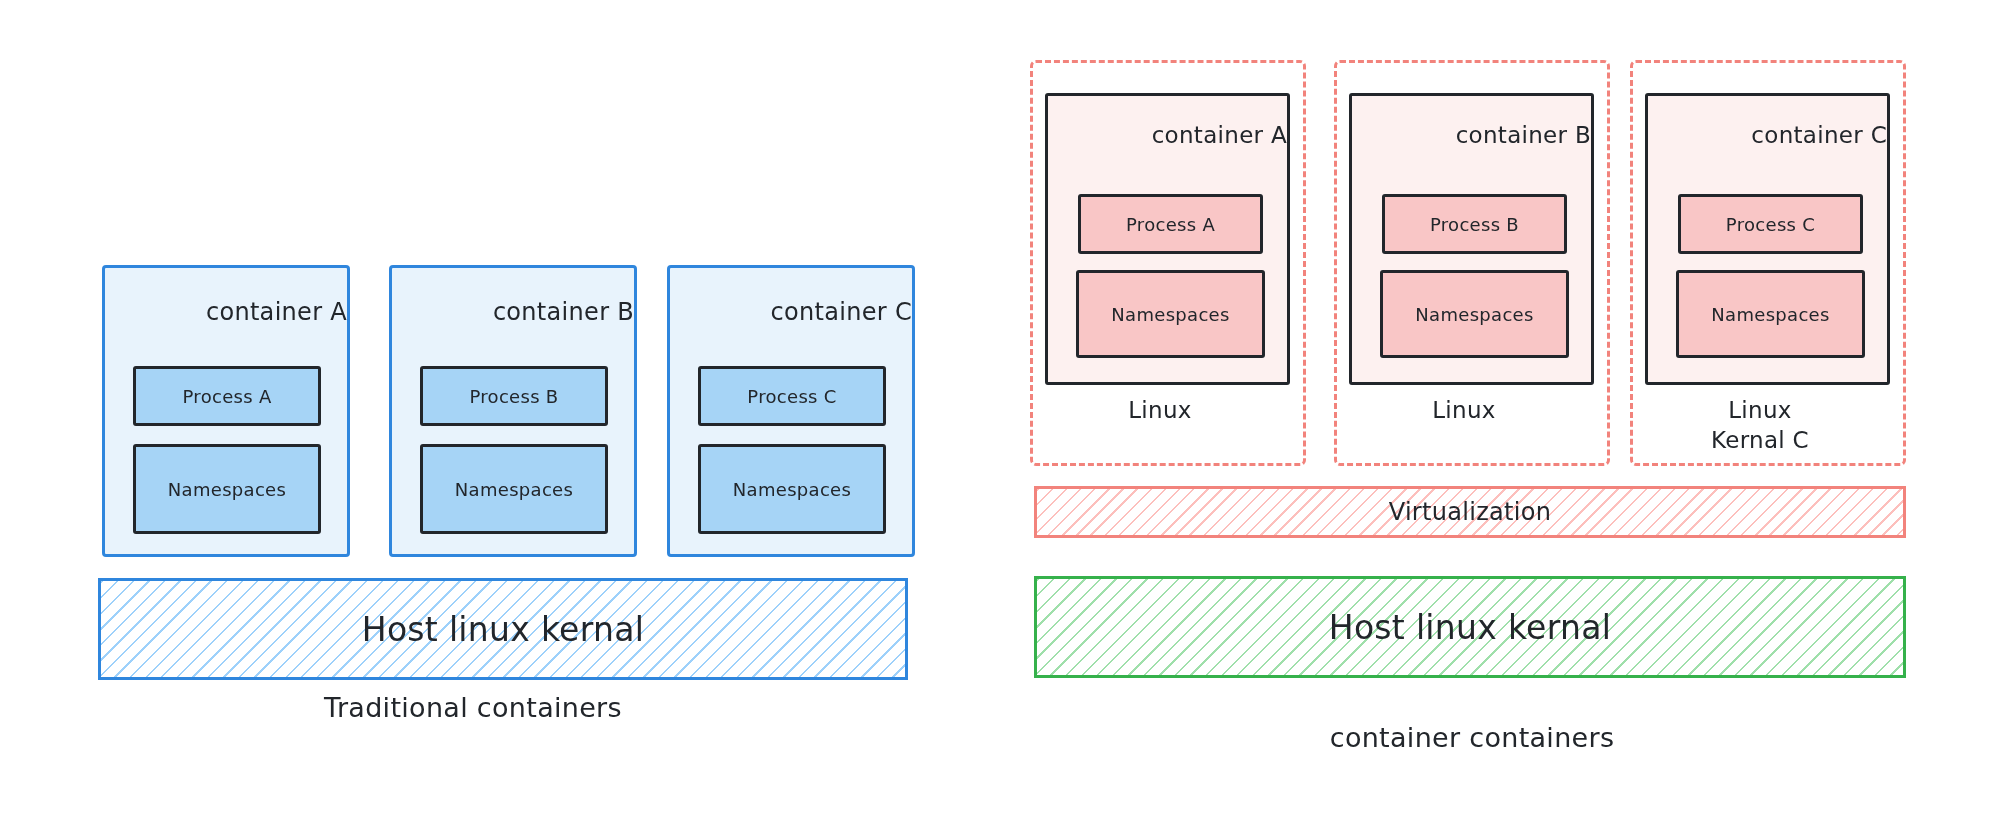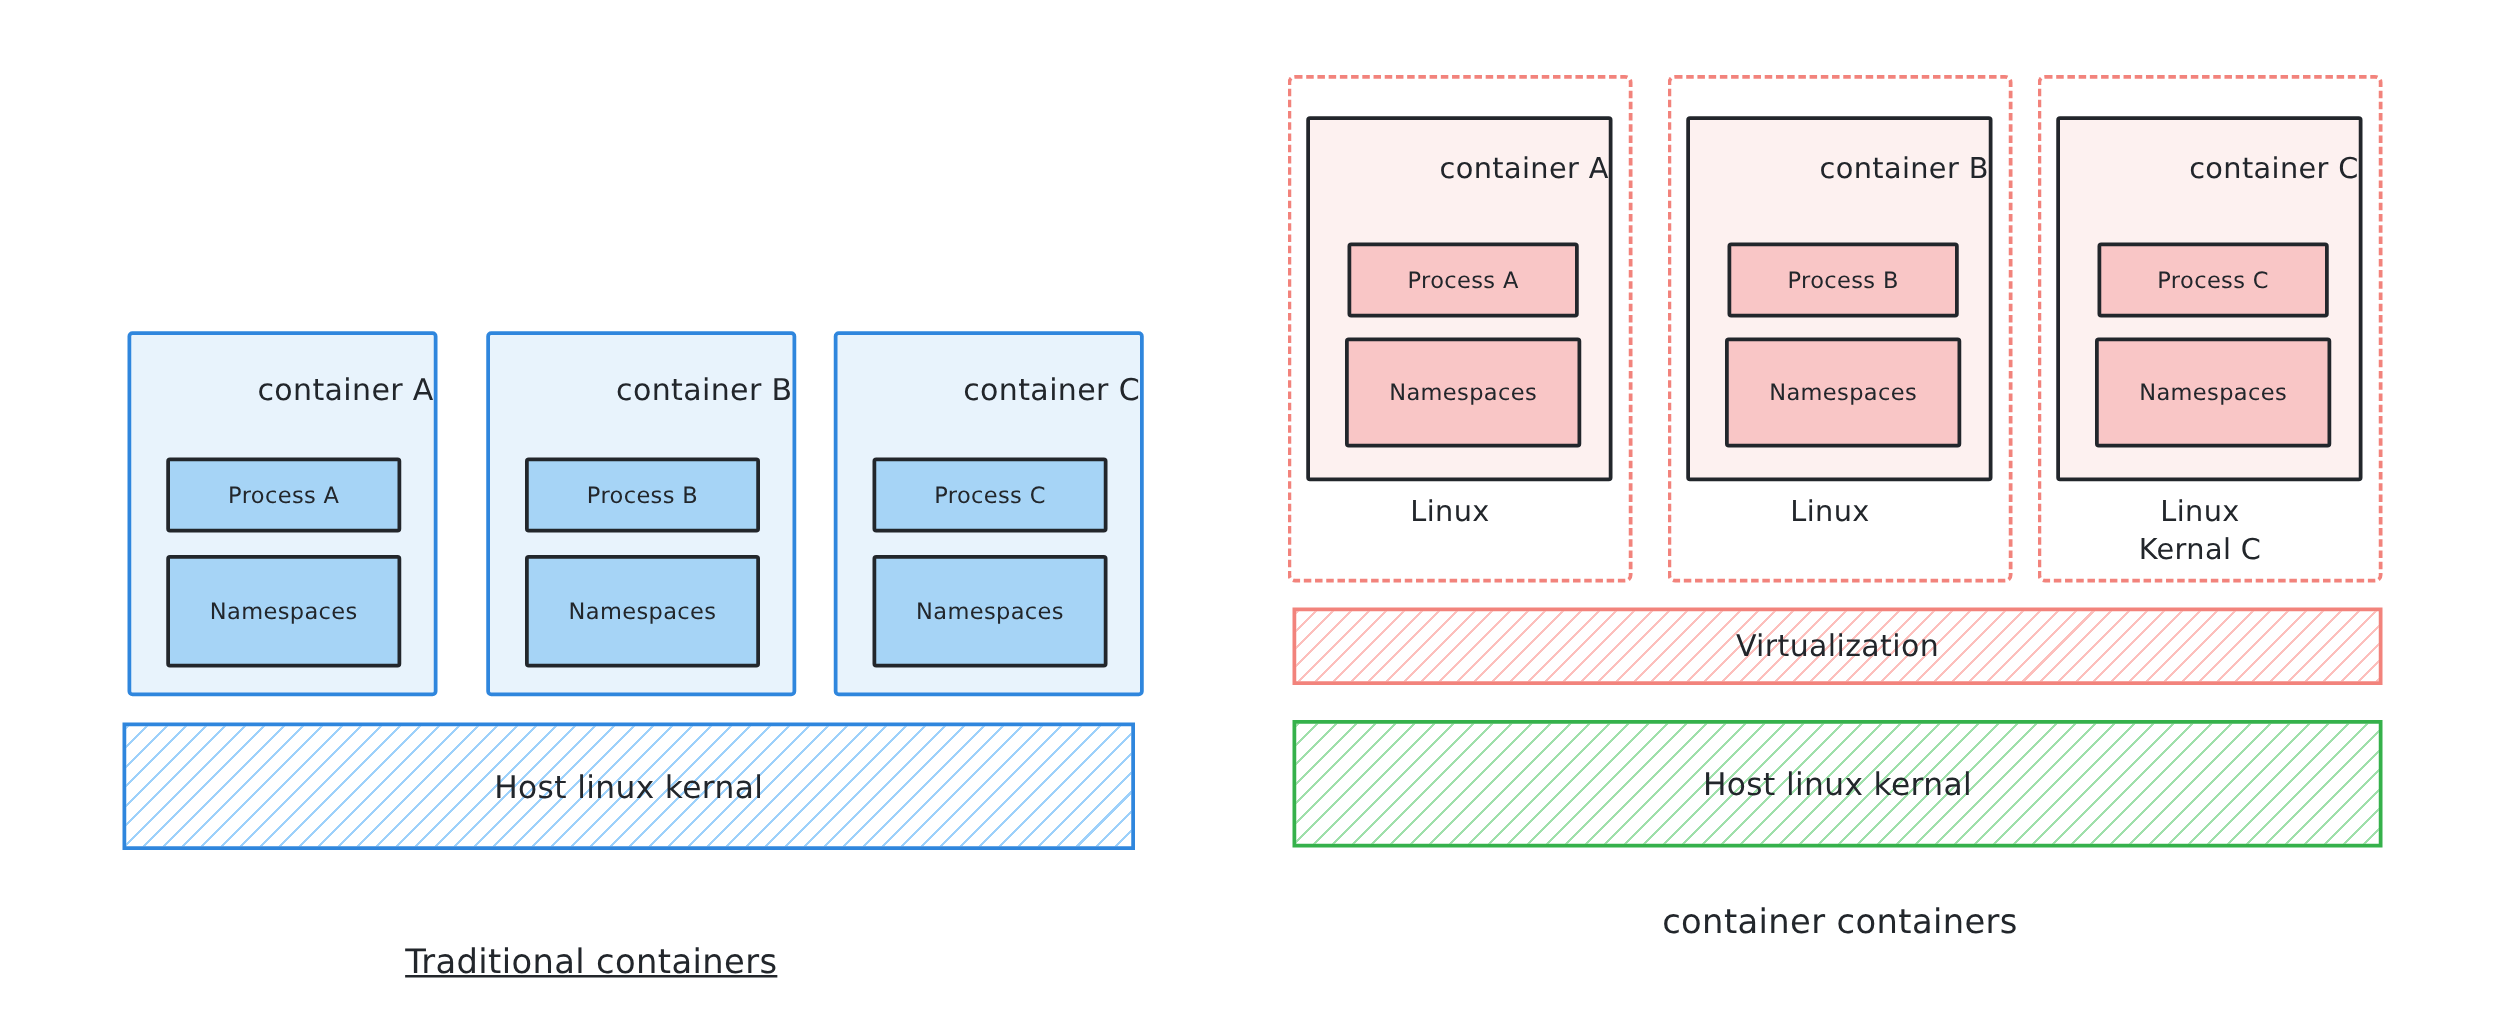--- a/index.html
+++ b/index.html
@@ -44,36 +44,36 @@
     border-radius: 3px;
     font-size: 18px;
   }
   .blue-container .inner-box { left: 28px; width: 188px; background: #a6d4f6; }
   .blue-container .process-box   { top: 98px;  height: 60px; }
   .blue-container .namespace-box { top: 176px; height: 90px; }
 
   .layer-bar {
     position: absolute;
     display: flex; align-items: center; justify-content: center;
-    font-size: 25px;
+    font-size: 33px;
   }
   .host-bar-left {
     left: 98px; top: 578px; width: 810px; height: 102px;
     border: 3px solid #2f86dd;
     background-color: #ffffff;
     background-image: repeating-linear-gradient(135deg, rgba(77,171,247,0.55) 0 1.7px, transparent 1.7px 11px);
   }
 
   .caption {
     position: absolute;
     text-align: center;
     font-size: 27px;
     width: 800px;
   }
-  .caption-left  { left: 73px;   top: 754px; text-decoration: underline; }
+  .caption-left  { left: 73px;   top: 692px; }
   .caption-right { left: 1072px; top: 722px; }
 
   
   .sandbox {
     position: absolute;
     top: 60px;
     width: 276px;
     height: 406px;
     border: 3px dashed #f2837c;
     border-radius: 6px;
@@ -98,21 +98,21 @@
 
   .kernel-label {
     position: absolute;
     left: 0; right: 16px; top: 332px;
     text-align: center;
     font-size: 23px;
     line-height: 30px;
   }
 
   .virtualization-bar {
-    left: 1034px; top: 486px; width: 872px; height: 62px;
+    left: 1034px; top: 486px; width: 872px; height: 52px;
     border: 3px solid #f2837c;
     background-color: #ffffff;
     background-image: repeating-linear-gradient(135deg, rgba(250,128,122,0.5) 0 1.7px, transparent 1.7px 10px);
     font-size: 24px;
   }
   .host-bar-right {
     left: 1034px; top: 576px; width: 872px; height: 102px;
     border: 3px solid #35b14b;
     background-color: #ffffff;
     background-image: repeating-linear-gradient(135deg, rgba(64,192,87,0.5) 0 1.7px, transparent 1.7px 11px);

